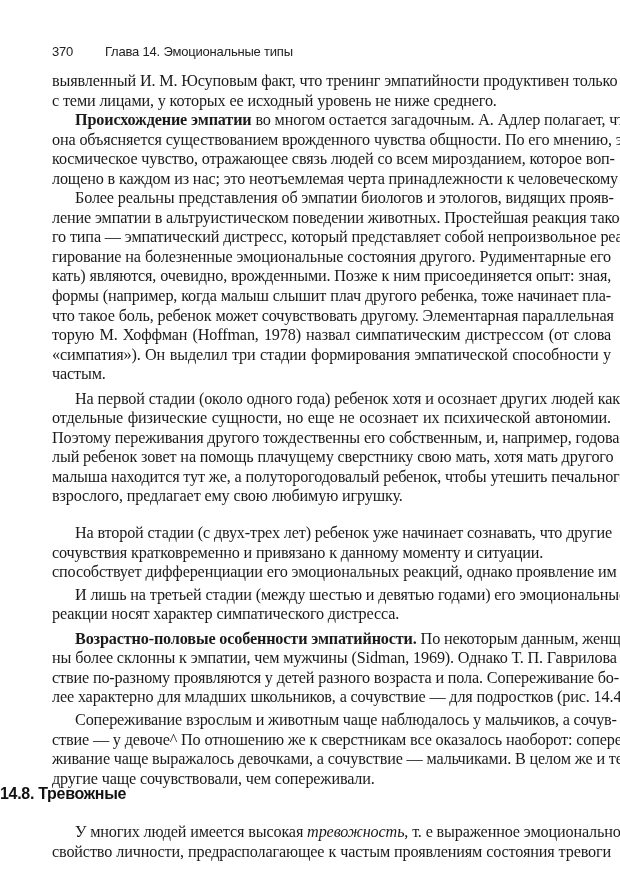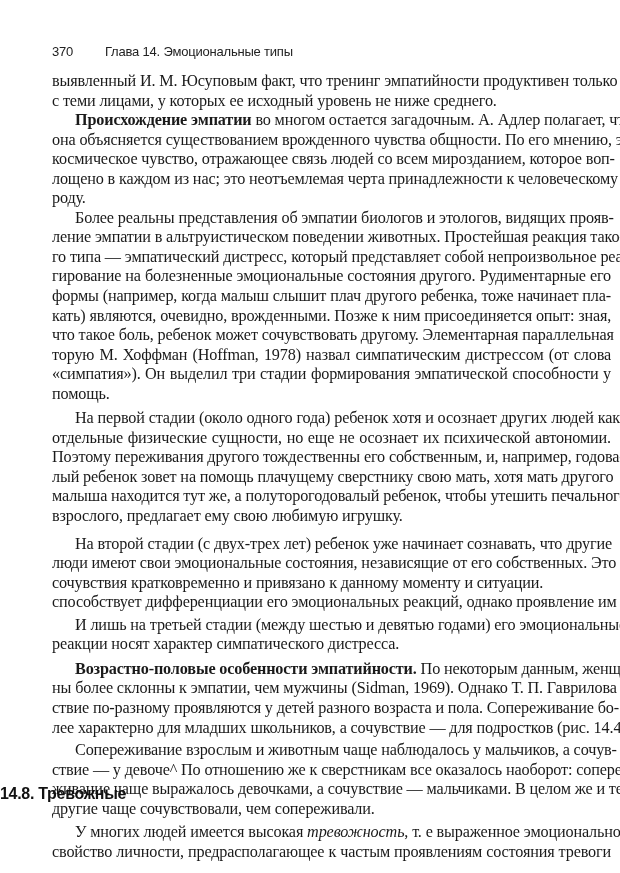--- a/index.html
+++ b/index.html
@@ -25,45 +25,43 @@
   <div class="body" id="body">
       <div>
         <span class="line"><span>выявленный И. М. Юсуповым факт, что тренинг эмпатийности продуктивен только</span></span>
         <span class="line last"><span>с теми лицами, у которых ее исходный уровень не ниже среднего.</span></span>
       </div>
       <div>
         <span class="line" style="padding-left: 23px;"><b>Происхождение эмпатии</b><span> во многом остается загадочным. А. Адлер полагает, что</span></span>
         <span class="line"><span>она объясняется существованием врожденного чувства общности. По его мнению, это</span></span>
         <span class="line"><span>космическое чувство, отражающее связь людей со всем мирозданием, которое воп-</span></span>
         <span class="line"><span>лощено в каждом из нас; это неотъемлемая черта принадлежности к человеческому</span></span>
-        <span class="line last"><span>роду.</span></span>
       </div>
       <div>
         <span class="line" style="padding-left: 23px;"><span>Более реальны представления об эмпатии биологов и этологов, видящих прояв-</span></span>
         <span class="line"><span>ление эмпатии в альтруистическом поведении животных. Простейшая реакция тако-</span></span>
         <span class="line"><span>го типа — эмпатический дистресс, который представляет собой непроизвольное реа-</span></span>
         <span class="line"><span>гирование на болезненные эмоциональные состояния другого. Рудиментарные его</span></span>
+        <span class="line"><span>кать) являются, очевидно, врожденными. Позже к ним присоединяется опыт: зная,</span></span>
         <span class="line"><span>формы (например, когда малыш слышит плач другого ребенка, тоже начинает пла-</span></span>
-        <span class="line"><span>кать) являются, очевидно, врожденными. Позже к ним присоединяется опыт: зная,</span></span>
         <span class="line"><span>что такое боль, ребенок может сочувствовать другому. Элементарная параллельная</span></span>
         <span class="line"><span>торую М. Хоффман (Hoffman, 1978) назвал симпатическим дистрессом (от слова</span></span>
         <span class="line"><span>«симпатия»). Он выделил три стадии формирования эмпатической способности у</span></span>
-        <span class="line last"><span>помощь.</span></span>
+        <span class="line last"><span>частым.</span></span>
       </div>
       <div style="margin-top: 5px;">
         <span class="line" style="padding-left: 23px;"><span>На первой стадии (около одного года) ребенок хотя и осознает других людей как</span></span>
         <span class="line"><span>отдельные физические сущности, но еще не осознает их психической автономии.</span></span>
         <span class="line"><span>Поэтому переживания другого тождественны его собственным, и, например, годова-</span></span>
         <span class="line"><span>лый ребенок зовет на помощь плачущему сверстнику свою мать, хотя мать другого</span></span>
         <span class="line"><span>малыша находится тут же, а полуторогодовалый ребенок, чтобы утешить печального</span></span>
         <span class="line last"><span>взрослого, предлагает ему свою любимую игрушку.</span></span>
       </div>
-      <div style="margin-top: 8px;">
+      <div style="margin-top: 17px;">
         <span class="line" style="padding-left: 23px;"><span>На второй стадии (с двух-трех лет) ребенок уже начинает сознавать, что другие</span></span>
-        <span class="line"><span>люди имеют свои эмоциональные состояния, независящие от его собственных. Это</span></span>
         <span class="line last"><span>сочувствия кратковременно и привязано к данному моменту и ситуации.</span></span>
         <span class="line"><span>способствует дифференциации его эмоциональных реакций, однако проявление им</span></span>
       </div>
       <div style="margin-top: 3px;">
         <span class="line" style="padding-left: 23px;"><span>И лишь на третьей стадии (между шестью и девятью годами) его эмоциональные</span></span>
         <span class="line last"><span>реакции носят характер симпатического дистресса.</span></span>
       </div>
       <div style="margin-top: 5px;">
         <span class="line" style="padding-left: 23px;"><b>Возрастно-половые особенности эмпатийности.</b><span> По некоторым данным, женщи-</span></span>
         <span class="line"><span>ны более склонны к эмпатии, чем мужчины (Sidman, 1969). Однако Т. П. Гаврилова</span></span>

